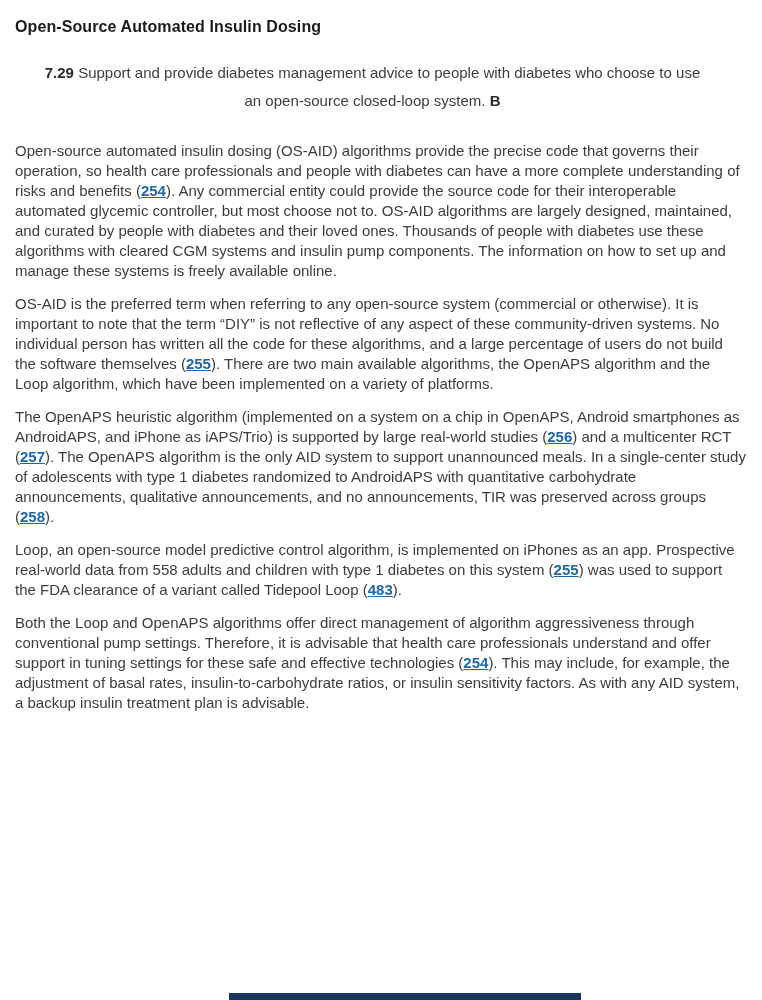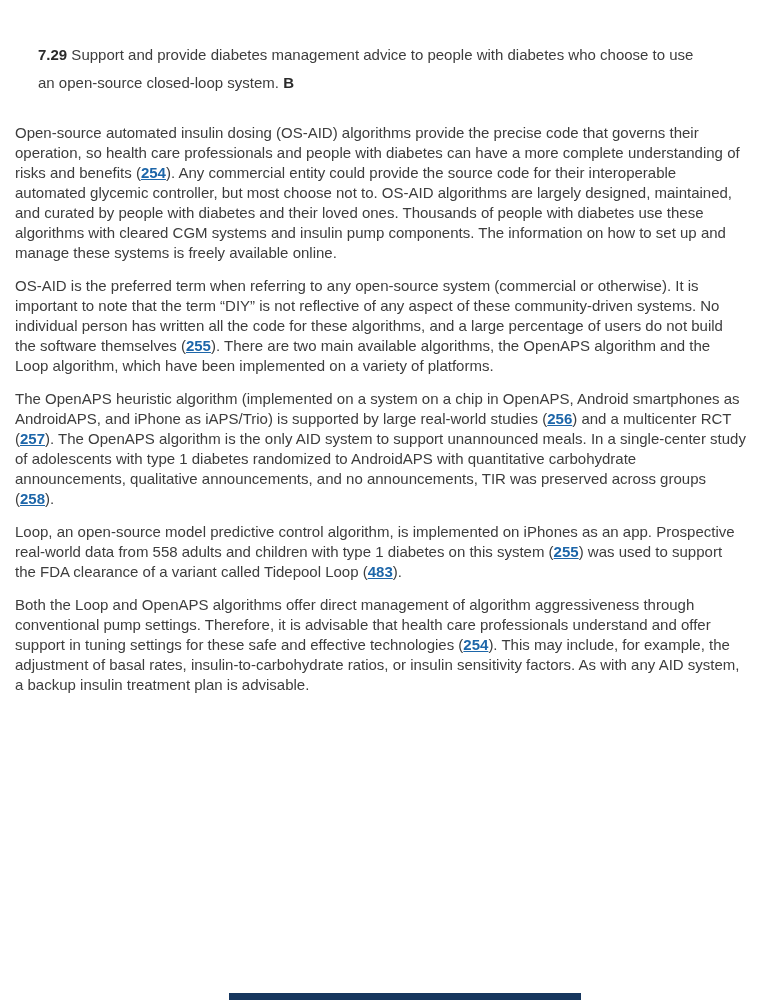--- a/index.html
+++ b/index.html
@@ -33,20 +33,21 @@
     font-size: 17.5px;
     font-weight: 400;
     color: #2f2f2f;
     margin: 27px 0 0 0;
   }
   .rec-block {
     margin: 23px 40px 26px 23px;
     font-size: 15px;
     line-height: 28px;
     color: var(--text);
+    text-align: center;
   }
   .b { font-weight: bold; color: #2b2b2b; }
   .paragraphs p {
     font-size: 15px;
     line-height: 20px;
     margin: 0 0 13px 0;
     color: var(--text);
   }
   .paragraphs a {
     color: var(--link);
@@ -60,20 +61,21 @@
     width: 352px;
     height: 14px;
     background: var(--bottom_bar);
   }
 </style>
 </head>
 <body>
 
 <div class="page">
 
+  <h1 class="doc-title">Open-Source Automated Insulin Dosing</h1>
 
 
   <div class="rec-block">
     <span class="b">7.29</span><span> Support and provide diabetes management advice to people with diabetes who choose to use an open-source closed-loop system. </span><span class="b">B</span>
   </div>
 
   <div class="paragraphs">
       <p>Open-source automated insulin dosing (OS-AID) algorithms provide the precise code that governs their operation, so health care professionals and people with diabetes can have a more complete understanding of risks and benefits (<a href="#">254</a>). Any commercial entity could provide the source code for their interoperable automated glycemic controller, but most choose not to. OS-AID algorithms are largely designed, maintained, and curated by people with diabetes and their loved ones. Thousands of people with diabetes use these algorithms with cleared CGM systems and insulin pump components. The information on how to set up and manage these systems is freely available online.</p>
       <p>OS-AID is the preferred term when referring to any open-source system (commercial or otherwise). It is important to note that the term “DIY” is not reflective of any aspect of these community-driven systems. No individual person has written all the code for these algorithms, and a large percentage of users do not build the software themselves (<a href="#">255</a>). There are two main available algorithms, the OpenAPS algorithm and the Loop algorithm, which have been implemented on a variety of platforms.</p>
       <p>The OpenAPS heuristic algorithm (implemented on a system on a chip in OpenAPS, Android smartphones as AndroidAPS, and iPhone as iAPS/Trio) is supported by large real-world studies (<a href="#">256</a>) and a multicenter RCT (<a href="#">257</a>). The OpenAPS algorithm is the only AID system to support unannounced meals. In a single-center study of adolescents with type 1 diabetes randomized to AndroidAPS with quantitative carbohydrate announcements, qualitative announcements, and no announcements, TIR was preserved across groups (<a href="#">258</a>).</p>

